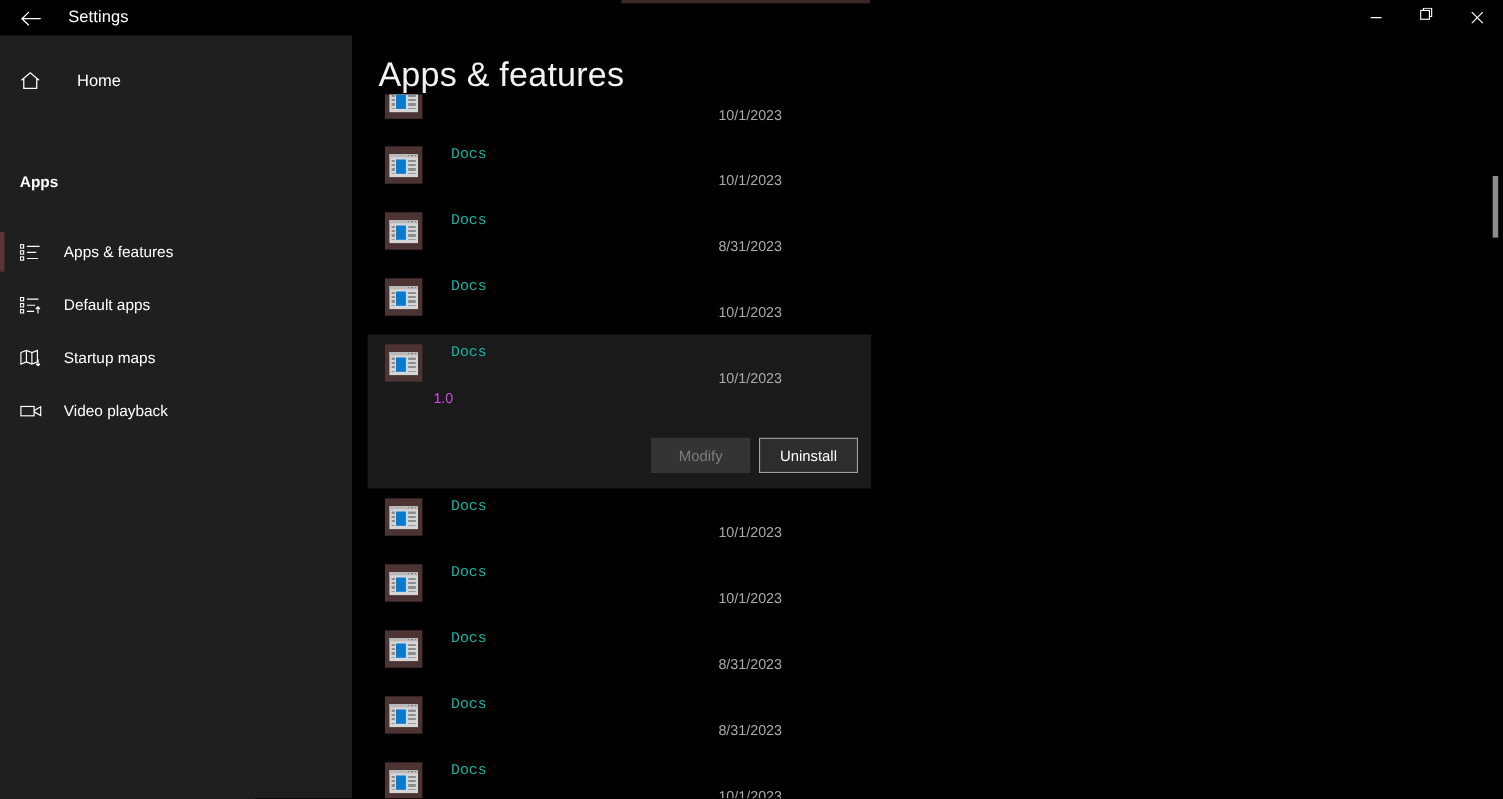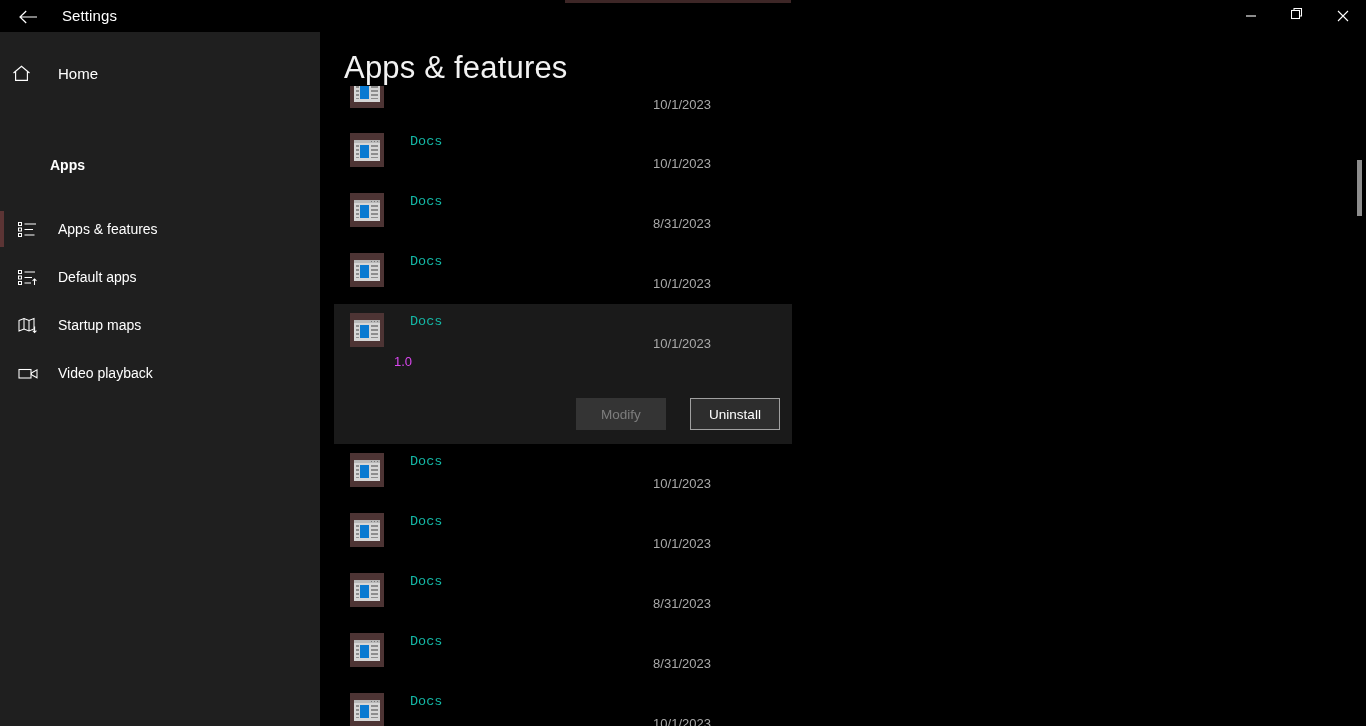--- a/index.html
+++ b/index.html
@@ -36,39 +36,39 @@
     color:#fff;
   }
 
   
   .sidebar {
     position:absolute; left:0; top:0; width:320px; height:726px;
     background:#1f1f1f; z-index:10; padding-top:48px;
   }
   .home-row {
     position:absolute; left:0; top:56px; width:320px; height:34px;
-    display:flex; align-items:center; padding-left:12px; gap:24px;
+    display:flex; align-items:center; padding-left:18px; gap:30px;
   }
   .home-row .lbl { font-size:15px; color:#fff; }
   .search-wrap {
     position:absolute; left:18px; top:105px; width:284px; height:29px;
     border:1px solid #9a9a9a; background:#1f1f1f;
     display:flex; align-items:center;
   }
   .search-wrap input {
     flex:1; height:27px; background:transparent; border:0; outline:none;
     color:#e6e6e6; font-size:13.5px; padding:0 8px;
     font-family:"Liberation Sans", sans-serif;
   }
   .search-wrap input::placeholder { color:#a8a8a8; }
   .search-ico { width:26px; display:flex; align-items:center; justify-content:center; color:#d8d8d8; }
 
   .section-head {
     position:absolute; left:18px; top:157px;
-    font-size:14px; font-weight:bold; color:#fff;margin-left:32px;
+    font-size:14px; font-weight:bold; color:#fff;
   }
 
   .navlist { position:absolute; left:0; top:205px; width:320px; }
   .nav-item {
     position:relative; width:320px; height:48px;
     display:flex; align-items:center; padding-left:18px; gap:18px;
   }
   .nav-item.selected { background:#1f1f1f; }
   .nav-item.selected .accent {
     position:absolute; left:0; top:6px; width:4px; height:36px; background:#5b3434;
@@ -119,21 +119,21 @@
 
   
   .app-row.selected {
     height:140px; width:458px; background:#1a1a1a;
   }
   .app-row.selected .version {
     position:absolute; left:60px; top:50px; font-size:13px; color:#d946ef;
   }
   .app-row.selected .actions {
     position:absolute; left:0; top:94px; width:446px;
-    display:flex; justify-content:flex-end; gap:24px;
+    display:flex; justify-content:flex-end; gap:8px;
   }
   .btn {
     height:32px; min-width:90px; padding:0 16px;
     font-size:13.5px; font-family:"Liberation Sans", sans-serif;
     display:flex; align-items:center; justify-content:center;
   }
   .btn.modify { background:#343434; color:#7d7d7d; border:1px solid #343434; cursor:default; }
   .btn.uninstall { background:#2d2d2d; color:#ffffff; border:1px solid #a0a0a0; }
 
   

